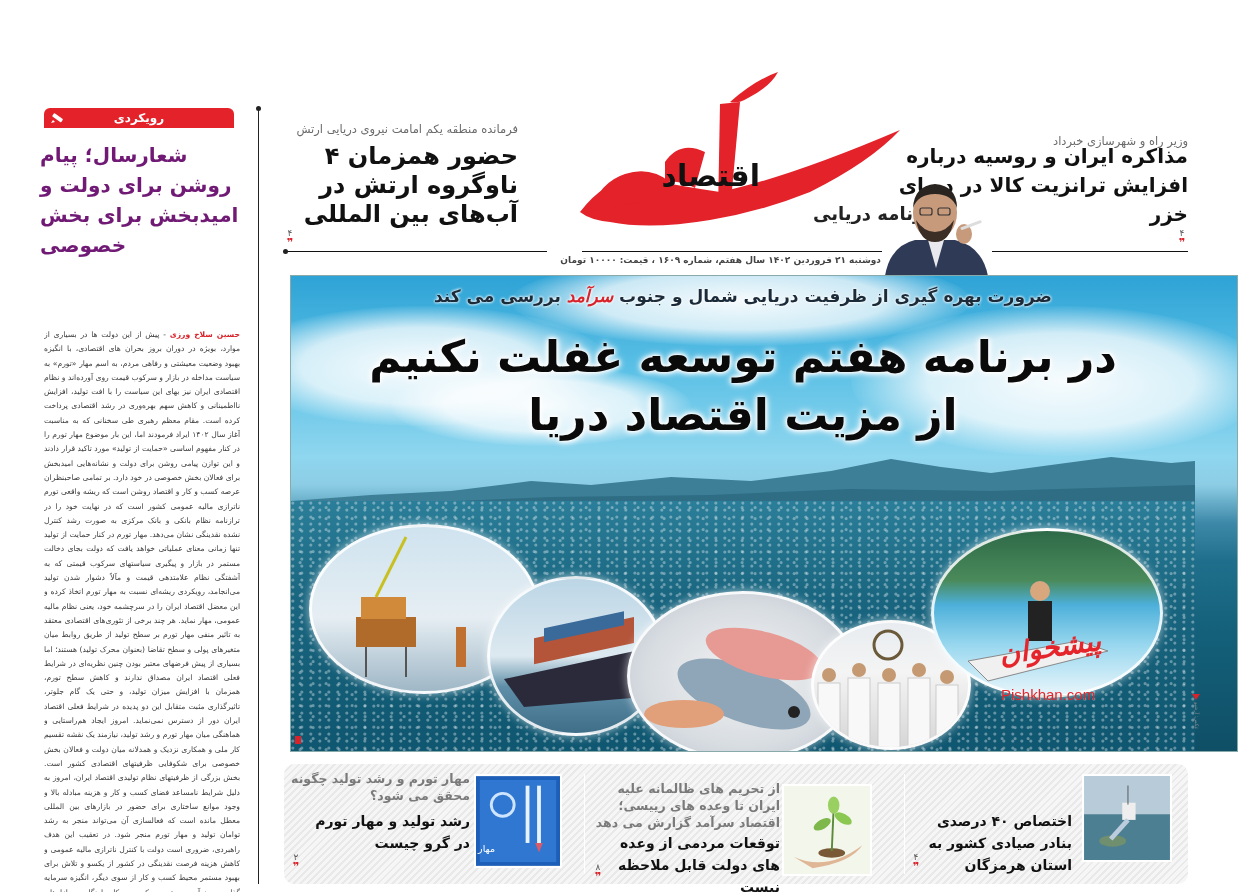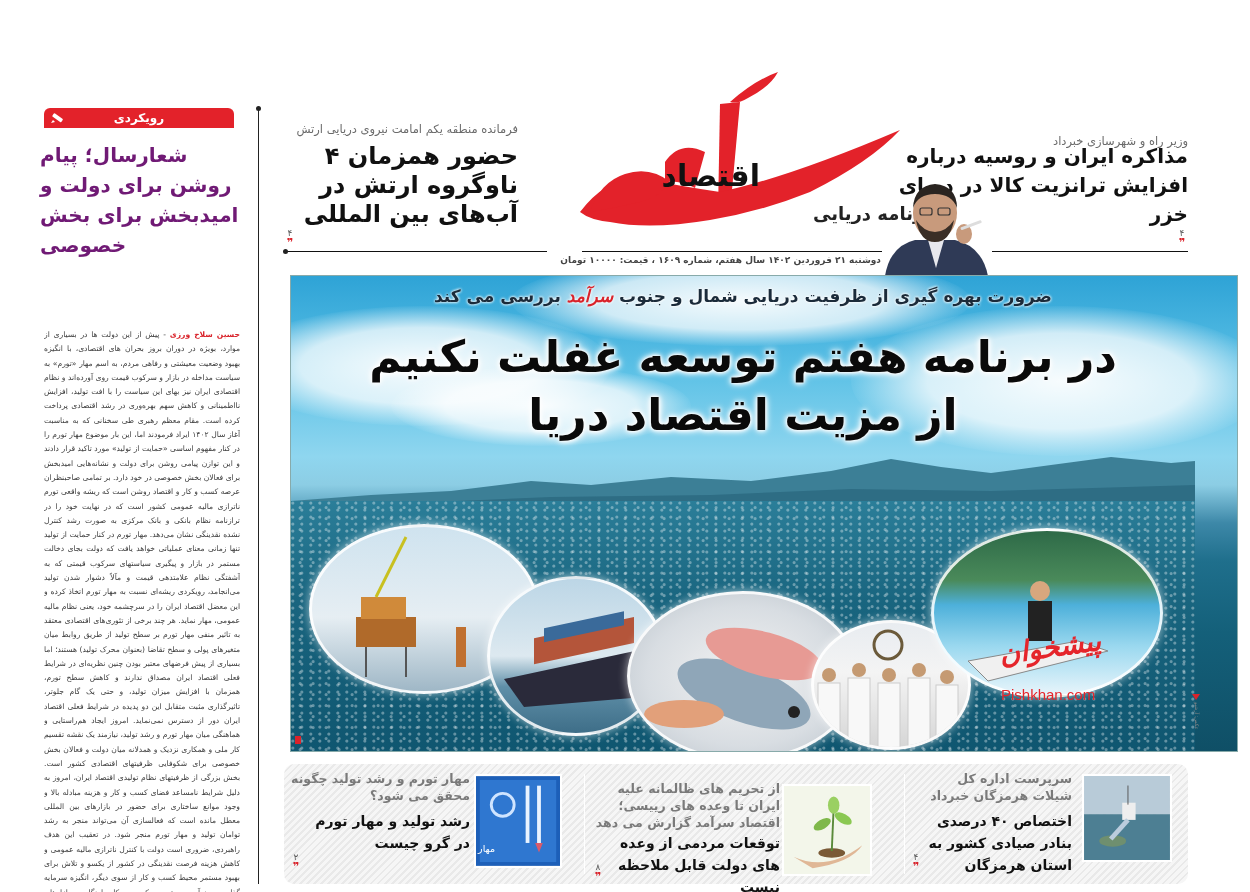--- a/index.html
+++ b/index.html
@@ -262,21 +262,20 @@
 
   <div class="teaser" style="left:622px; width:282px;">
     <svg class="t-img" style="left:176px; top:10px; width:90px; height:88px;" viewBox="0 0 90 88">
       <rect width="90" height="40" fill="#b8cbd8"></rect>
       <rect y="40" width="90" height="48" fill="#4d7f93"></rect>
       <rect x="40" y="28" width="14" height="18" fill="#eee"></rect>
       <line x1="46" y1="10" x2="46" y2="30" stroke="#555"></line>
       <ellipse cx="30" cy="68" rx="14" ry="6" fill="#6f8f6f"></ellipse>
       <path d="M46 46 L 28 66" stroke="#bcd" stroke-width="5"></path>
     </svg>
-    <div class="t-kicker" style="right:116px; top:6px; width:150px;">سرپرست اداره کل شیلات هرمزگان خبرداد</div>
     <div class="t-head" style="right:116px; top:46px; width:160px;">اختصاص ۴۰ درصدی بنادر صیادی کشور به استان هرمزگان</div>
     <div class="page-ref" style="left:4px; top:88px;">
       <span>۴</span>
       <span class="q">❞</span>
     </div>
   </div>
   <div class="teaser-sep" style="left:620px;"></div>
 
   <div class="teaser" style="left:302px; width:316px;margin-top:10px;">
     <svg class="t-img" style="left:196px; top:10px; width:90px; height:92px;" viewBox="0 0 90 92">

